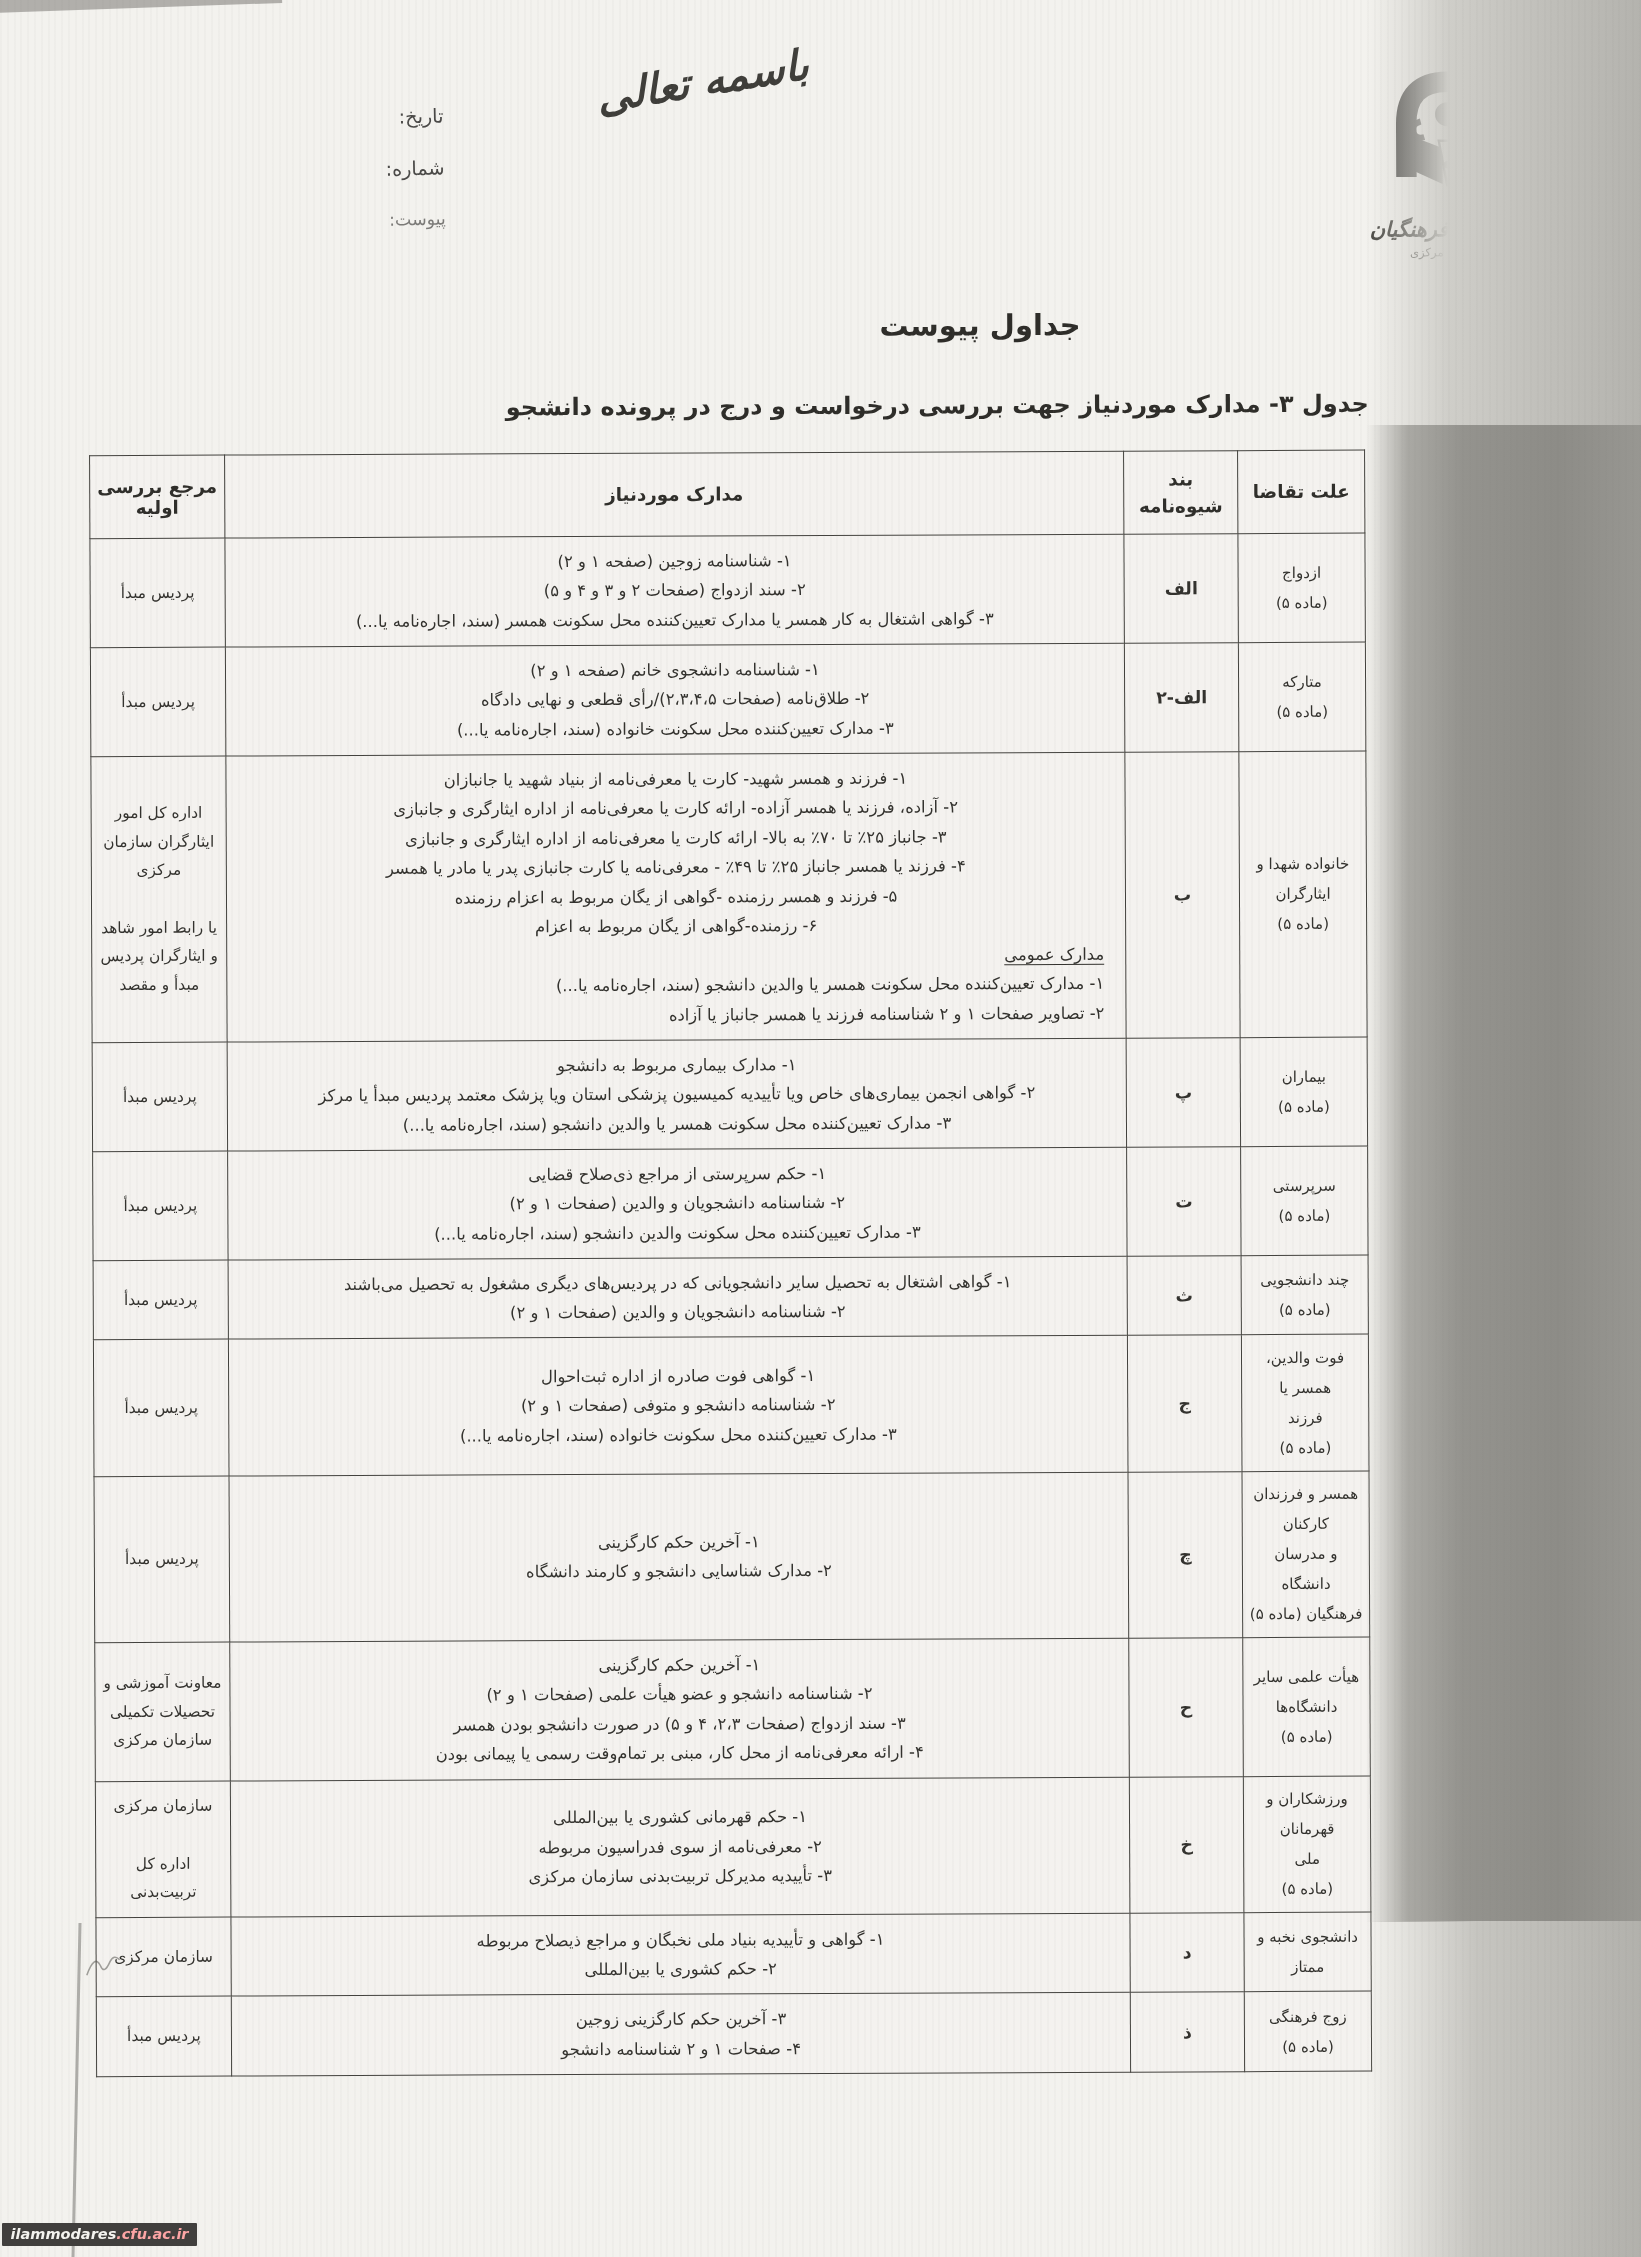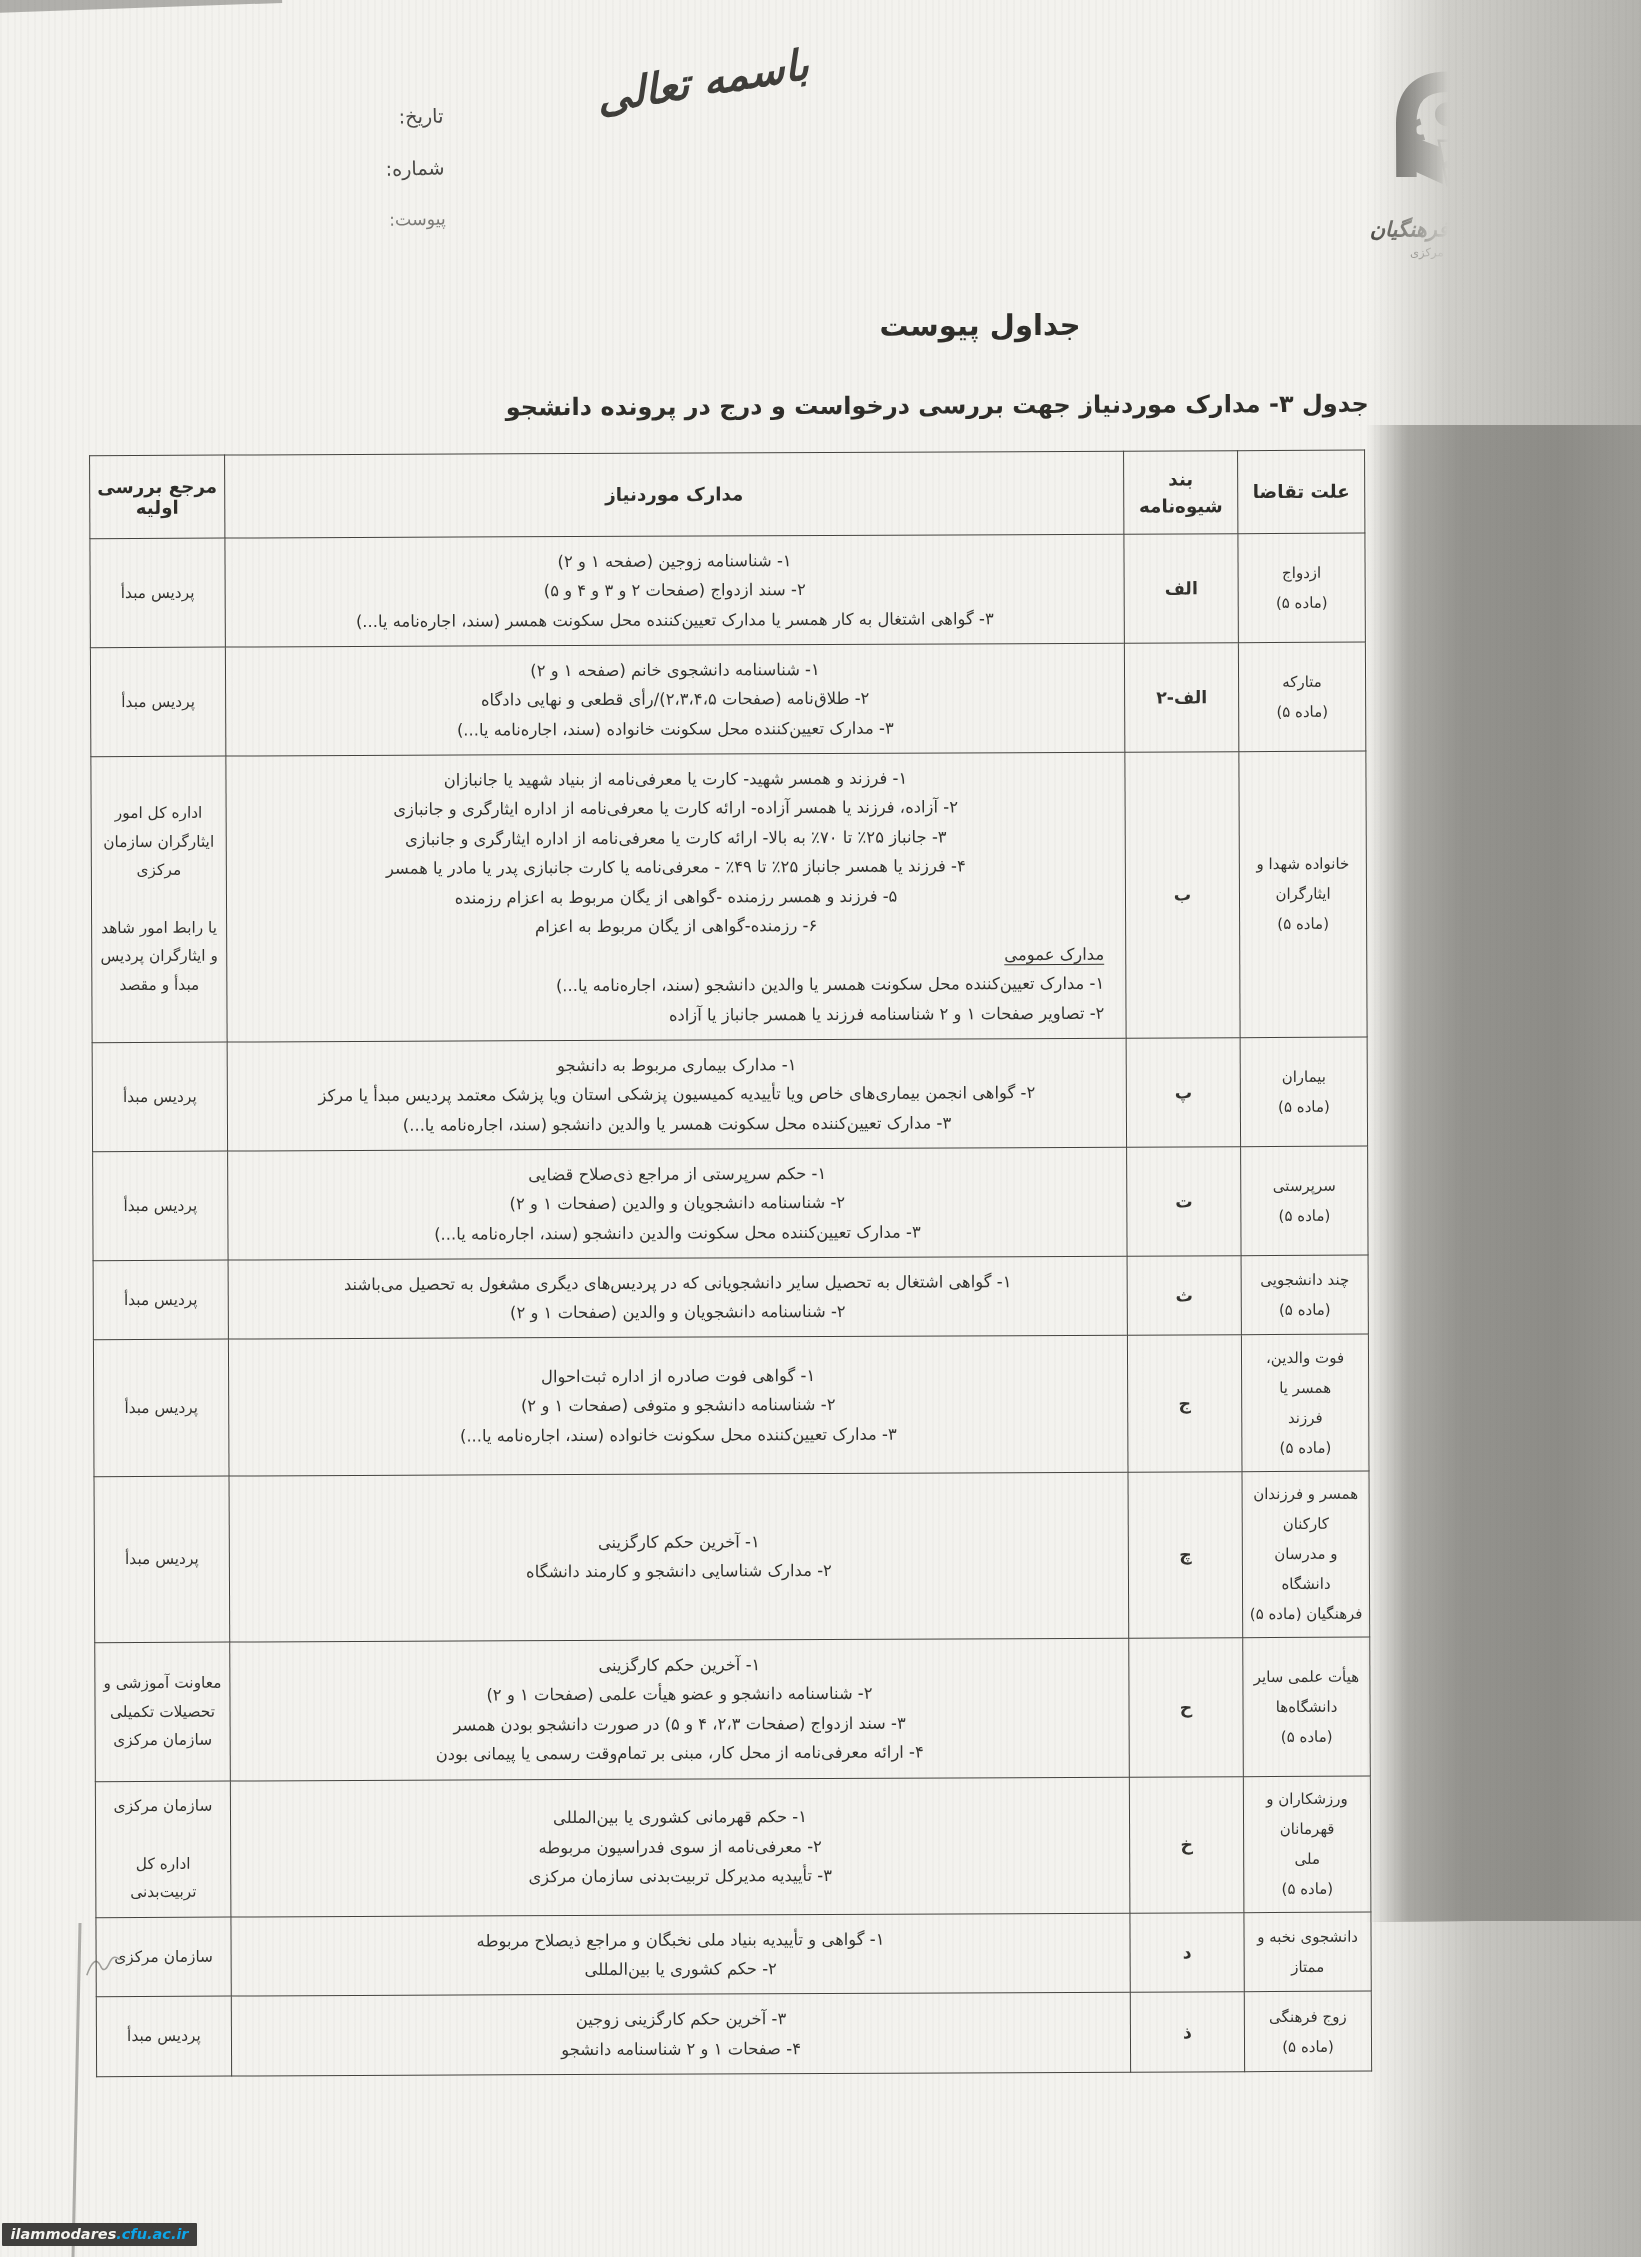--- a/index.html
+++ b/index.html
@@ -57,21 +57,21 @@
   .v{position:absolute;transform-origin:100% 0;transform:rotate(-90deg);white-space:nowrap;z-index:4;}
   .v-address{left:283px;top:719px;width:1212px;height:39px;line-height:39px;
     font-size:20px;color:#deddd8;text-shadow:0 0 1.9px rgba(255,255,255,0.25);}
   .v-contact{left:460px;top:1019px;width:985px;height:35px;line-height:35px;
     font-size:19.3px;color:#dcdbd6;text-shadow:0 0 1.9px rgba(255,255,255,0.25);}
   .v-website{left:1197px;top:1110px;width:214px;height:27px;line-height:27px;
     direction:ltr;font-size:17.4px;font-weight:bold;letter-spacing:0.5px;color:#54534e;}
   
   .watermark{position:absolute;left:1.9px;top:2223px;background:#413f3d;padding:2.9px 8.7px 3.9px 8.7px;
     direction:ltr;font-size:14.5px;font-weight:bold;font-style:italic;z-index:7;border-radius:1px;}
-  .wm-white{color:#f4f3ef;} .wm-orange{color:#0ea5e9;margin-top:26px;}
+  .wm-white{color:#f4f3ef;} .wm-orange{color:#fca5a5;margin-top:26px;}
 </style>
 </head>
 <body>
 
 <div class="page" data-name="scanned-document-page">
 
   <div class="band" data-name="scanner-shadow-band">
     <div class="band-top" data-name="scanner-band-top"></div>
     <div class="band-mid" data-name="scanner-band-middle"></div>
     <div class="band-bottom" data-name="scanner-band-bottom"></div>

